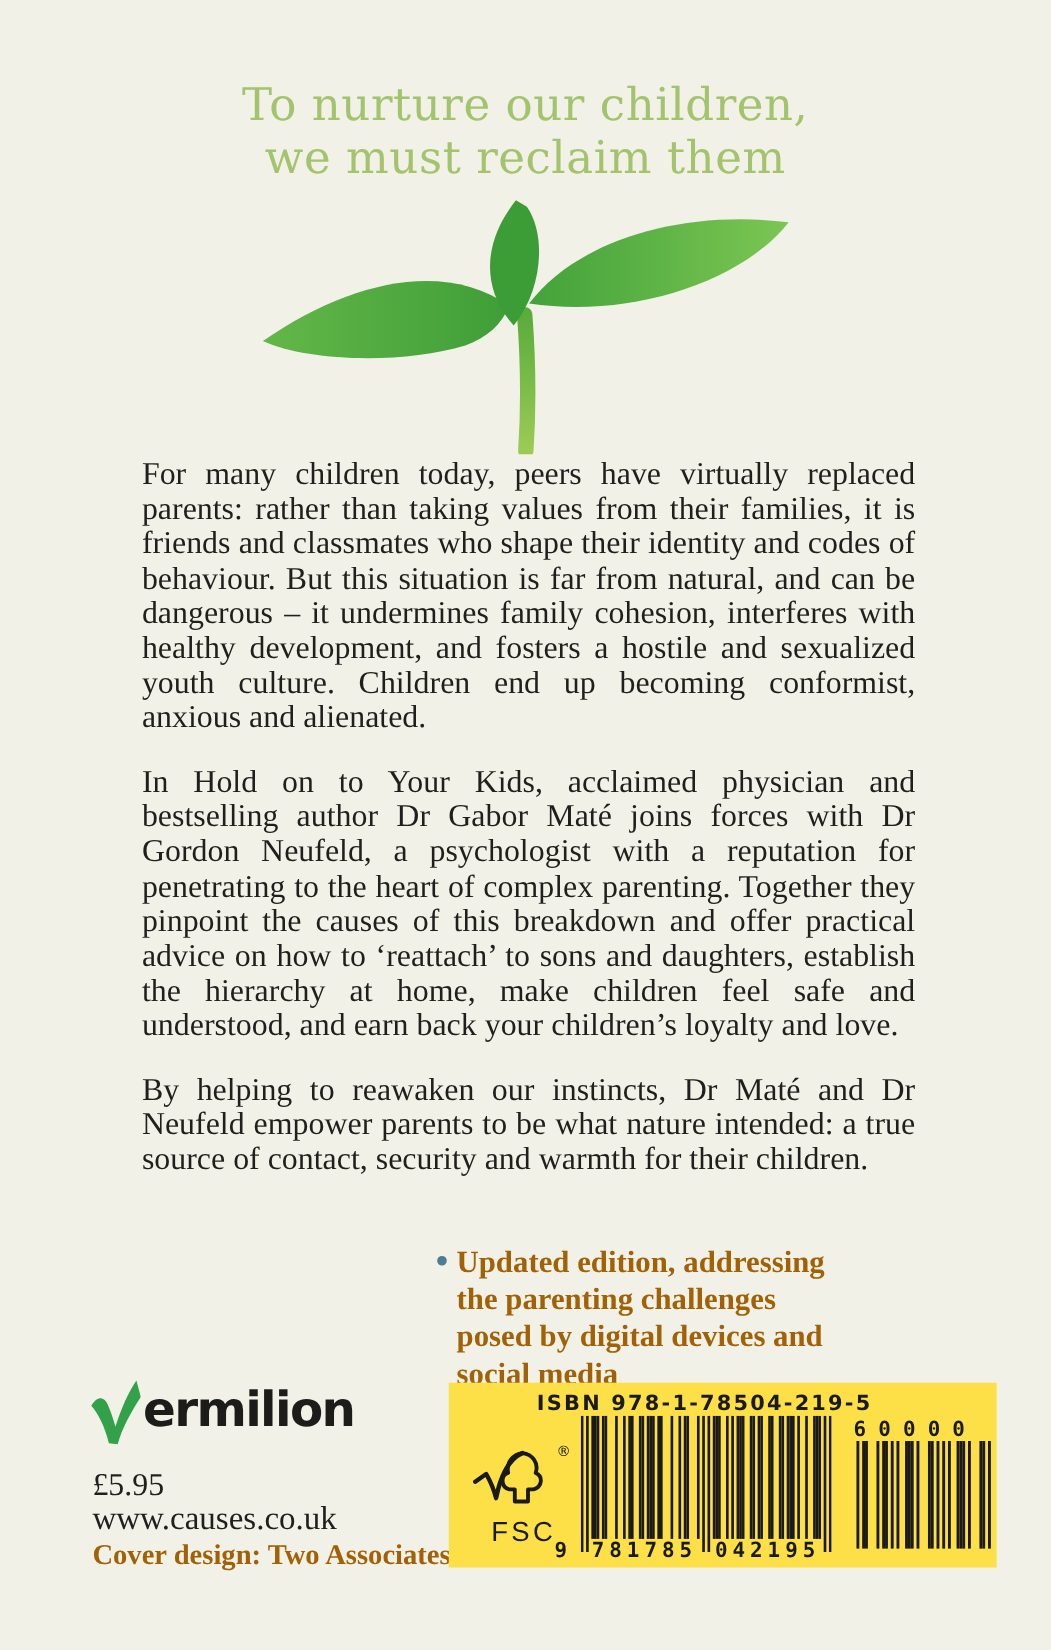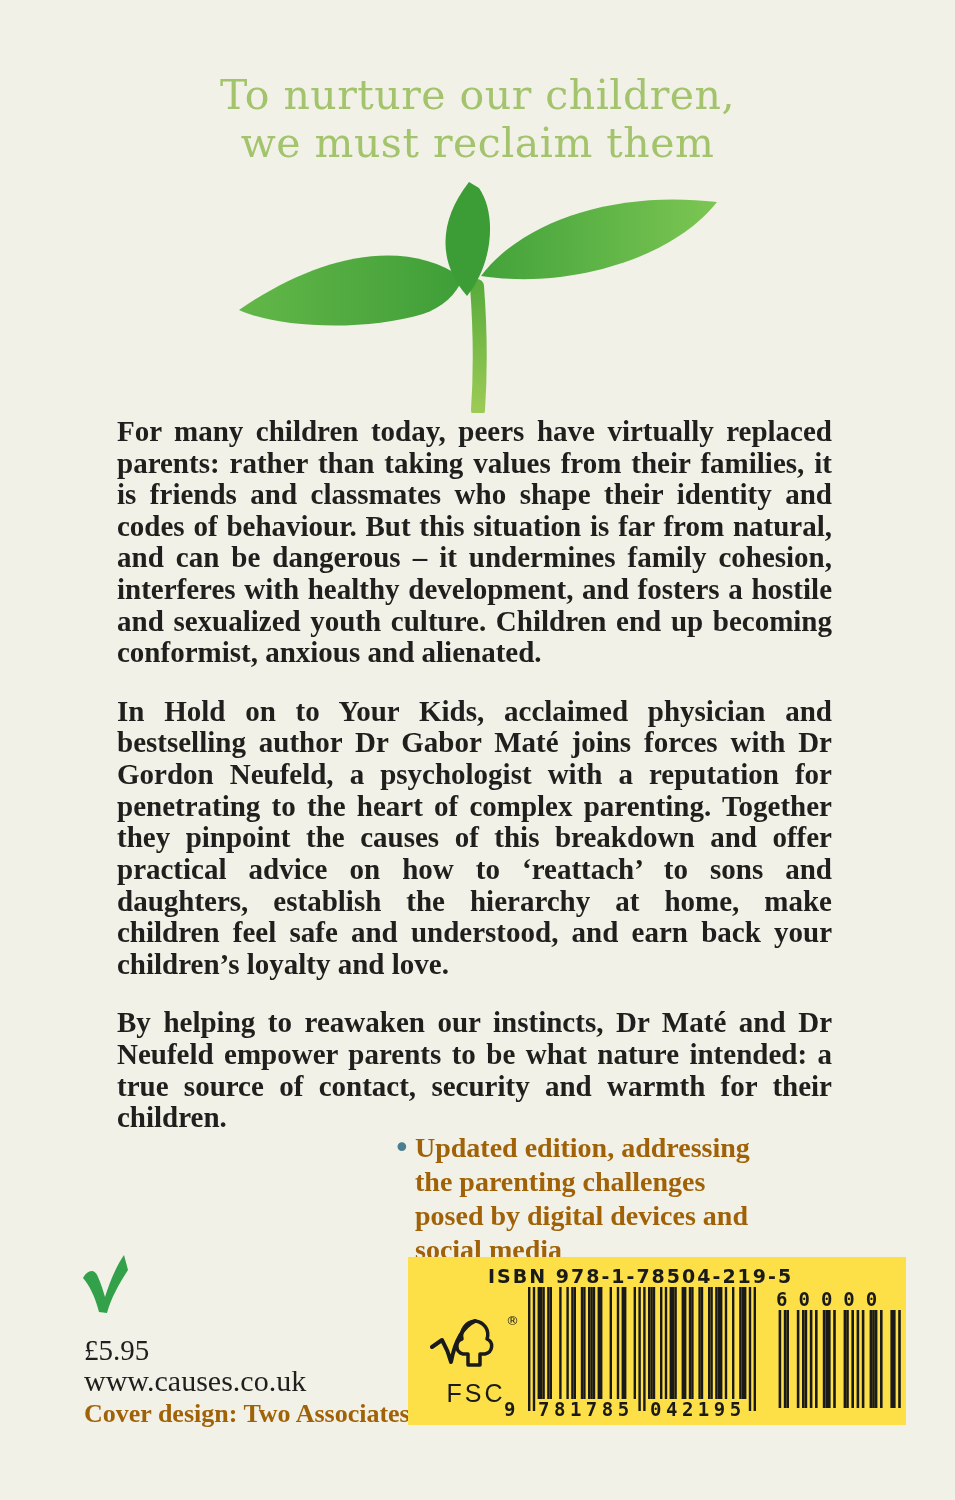--- a/index.html
+++ b/index.html
@@ -21,21 +21,21 @@
   }
   
   .sprout{position:absolute;left:225px;top:178px;}
   
   .body-copy{
     position:absolute;left:113px;top:416px;width:719px;
     font-size:29px;line-height:1.09;
     color:#1f1f1d;
     text-align:justify;
   }
-  .body-copy p{margin:0 0 27px 4px;font-weight:bold;}
+  .body-copy p{margin:0 0 27px 16px;}
   
   .bullet-block{position:absolute;left:393px;top:1131px;width:380px;}
   .bullet-dot{
     position:absolute;left:0;top:2px;
     color:#4b7e93;font-size:30px;line-height:1;
     font-family:"DejaVu Sans", sans-serif;
   }
   .bullet-text{
     margin:0 0 0 22px;width:352px;
     font-size:28px;line-height:1.22;
@@ -123,20 +123,21 @@
 
   <div class="bullet-block">
     <span class="bullet-dot">•</span>
     <p class="bullet-text">Updated edition, addressing the parenting challenges posed by digital devices and social media</p>
   </div>
 
   <div class="logo">
     <svg width="48" height="60" viewBox="0 0 48 60" xmlns="http://www.w3.org/2000/svg">
       <path d="M3 24 C8 15 15 15 18 23 C21 30 23 36 25 43 C30 27 37 11 44 1 L48 16 C39 30 31 44 27 59 L19 58 C15 42 9 31 3 24 Z" fill="#32a14a"></path>
     </svg>
+    <span class="logo-rest">ermilion</span>
   </div>
 
   <div class="price">£5.95</div>
   <div class="website">www.causes.co.uk</div>
   <div class="credit">Cover design: Two Associates</div>
 
   <div class="barcode-box">
 
     <div class="isbn-label">ISBN 978-1-78504-219-5</div>
 

